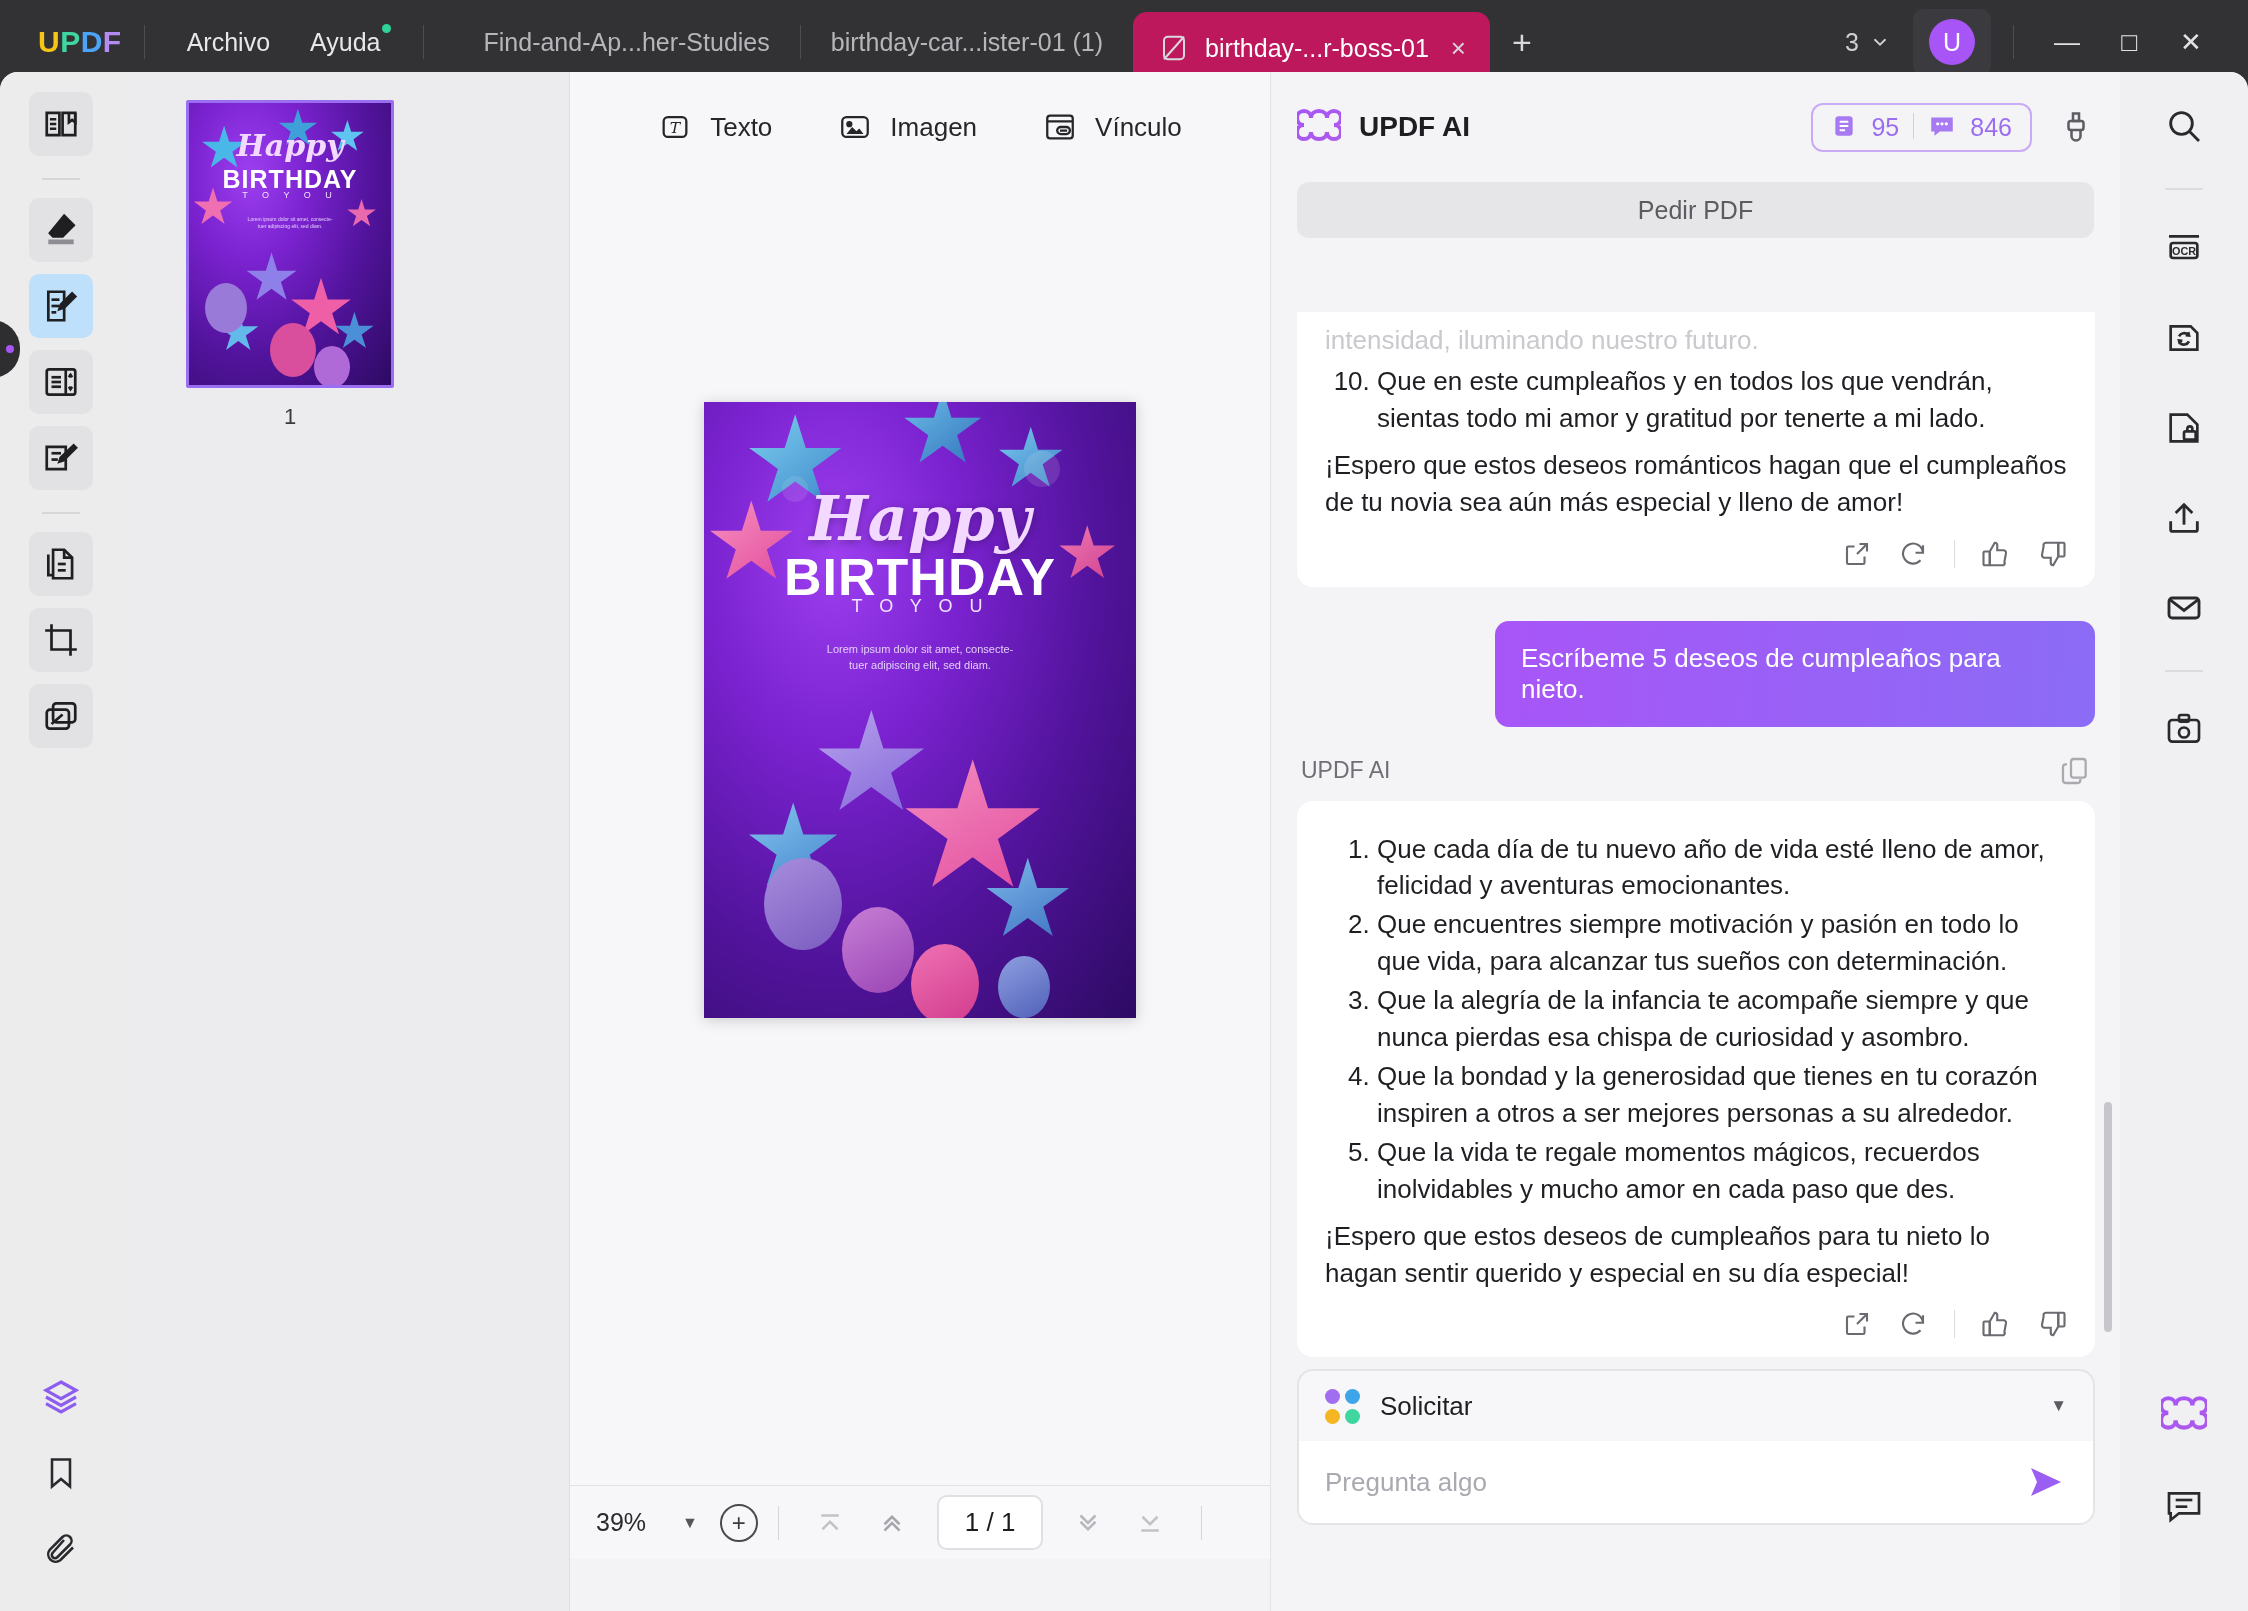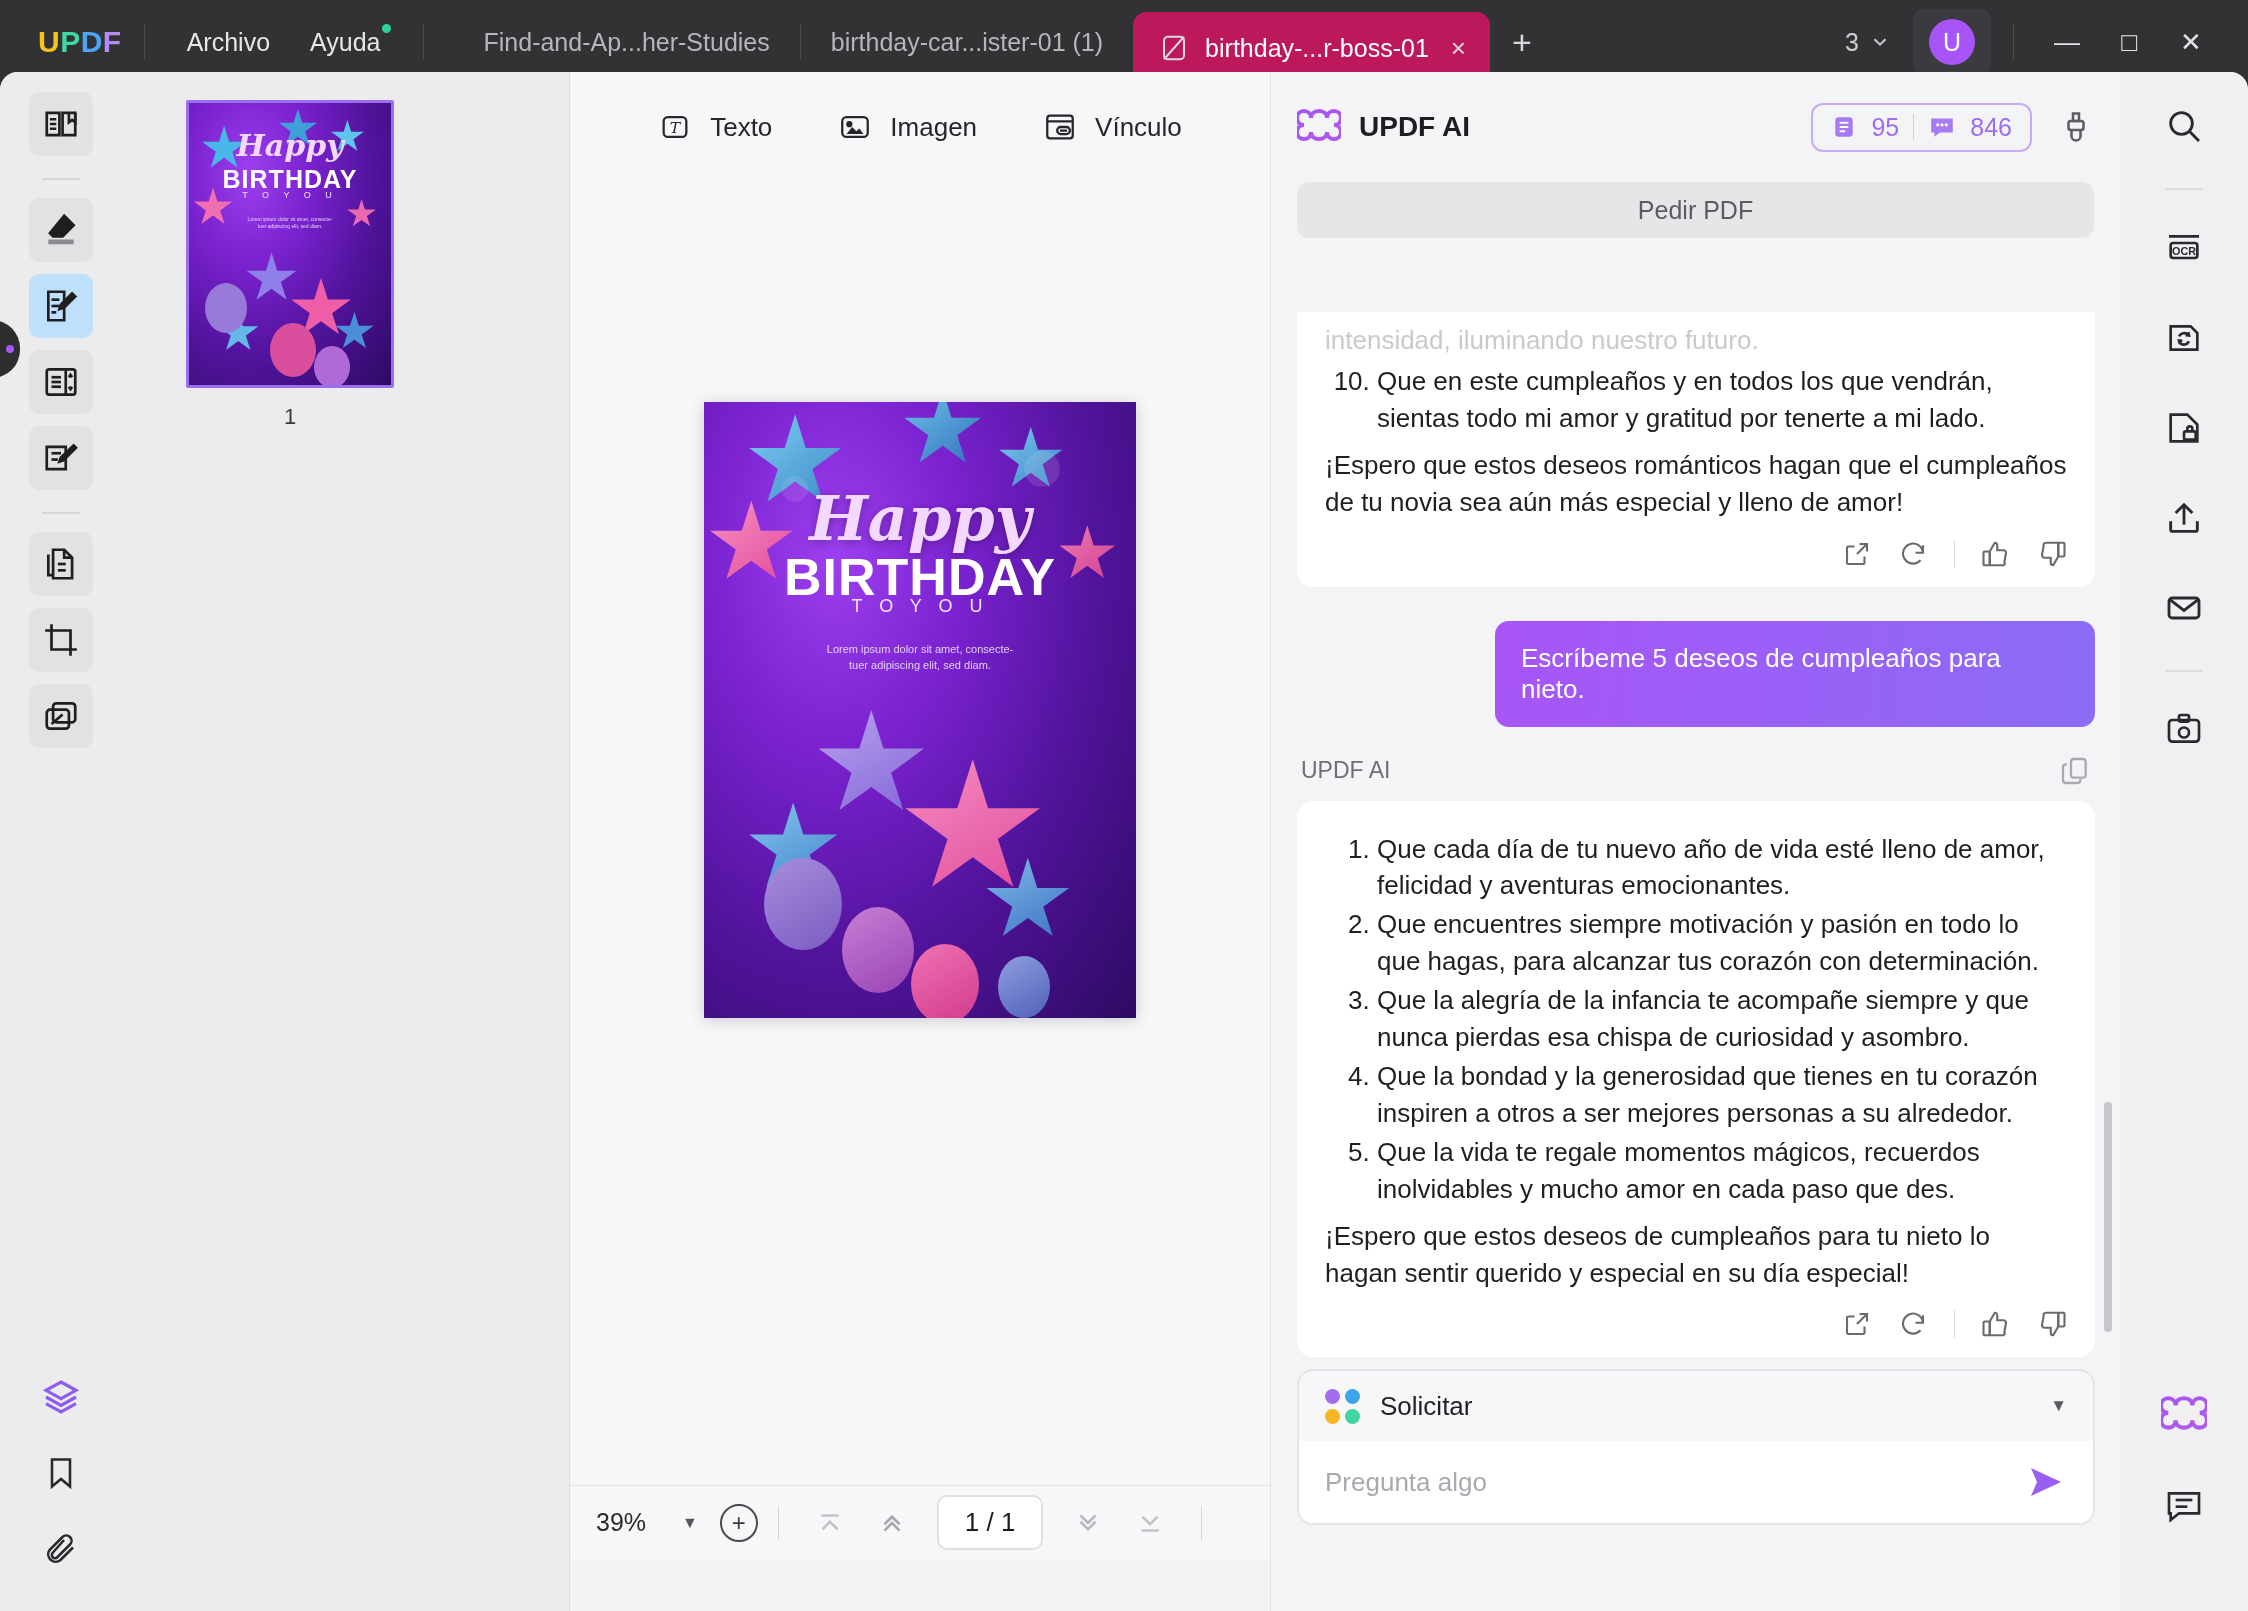--- a/index.html
+++ b/index.html
@@ -141,21 +141,21 @@
 
   
   .aipanel {
     position: absolute; left: 1270px; top: 0; width: 850px; height: 1539px;
     background: #f4f4f6; border-left: 1px solid #e3e3e6;
   }
   .aihead { height: 110px; display: flex; align-items: center; padding: 0 26px; }
   .ailogo { width: 44px; height: 44px; margin-right: 18px; }
   .aititle { font-size: 28px; font-weight: bold; color: #1e1e22; }
   .credits {
-    margin-left: auto; display: flex; align-items: center; gap: 14px;
+    margin-left: auto; display: flex; gap: 14px;
     border: 2px solid #c9aaf5; border-radius: 12px; padding: 8px 18px; color: #9b6ef0; font-size: 25px;
   }
   .credsep { width: 1px; height: 26px; background: #d9c6f7; }
   .brushicon { margin-left: 26px; }
   .segwrap {
     margin: 0 26px 10px; background: #e6e6e9; border-radius: 12px; height: 56px;
     display: flex; padding: 5px;
   }
   .seg { flex: 1; display: flex; align-items: center; justify-content: center;
          font-size: 25px; color: #5b5b60; border-radius: 9px; }
@@ -618,21 +618,21 @@
             <svg width="32" height="32" viewBox="0 0 24 24" fill="none" stroke="#a9a9af" stroke-width="1.7">
                 <rect x="9" y="3" width="11" height="14" rx="2"></rect>
                 <path d="M6 7H5a2 2 0 00-2 2v10a2 2 0 002 2h9a2 2 0 002-2v-1"></path>
               </svg>
           </span>
         </div>
 
         <div class="bubble-ai">
           <ol start="1">
             <li>Que cada día de tu nuevo año de vida esté lleno de amor, felicidad y aventuras emocionantes.</li>
-            <li>Que encuentres siempre motivación y pasión en todo lo que hagas, para alcanzar tus corazón con determinación.</li>
+            <li>Que encuentres siempre motivación y pasión en todo lo que vida, para alcanzar tus sueños con determinación.</li>
             <li>Que la alegría de la infancia te acompañe siempre y que nunca pierdas esa chispa de curiosidad y asombro.</li>
             <li>Que la bondad y la generosidad que tienes en tu corazón inspiren a otros a ser mejores personas a su alrededor.</li>
             <li>Que la vida te regale momentos mágicos, recuerdos inolvidables y mucho amor en cada paso que des.</li>
           </ol>
           <p>¡Espero que estos deseos de cumpleaños para tu nieto lo hagan sentir querido y especial en su día especial!</p>
           <div class="actionrow">
             <span>
                 <svg width="30" height="30" viewBox="0 0 24 24" fill="none" stroke="#6a6a70" stroke-width="1.7">
                   <path d="M14 4h6v6"></path>
                   <path d="M20 4l-8 8"></path>

